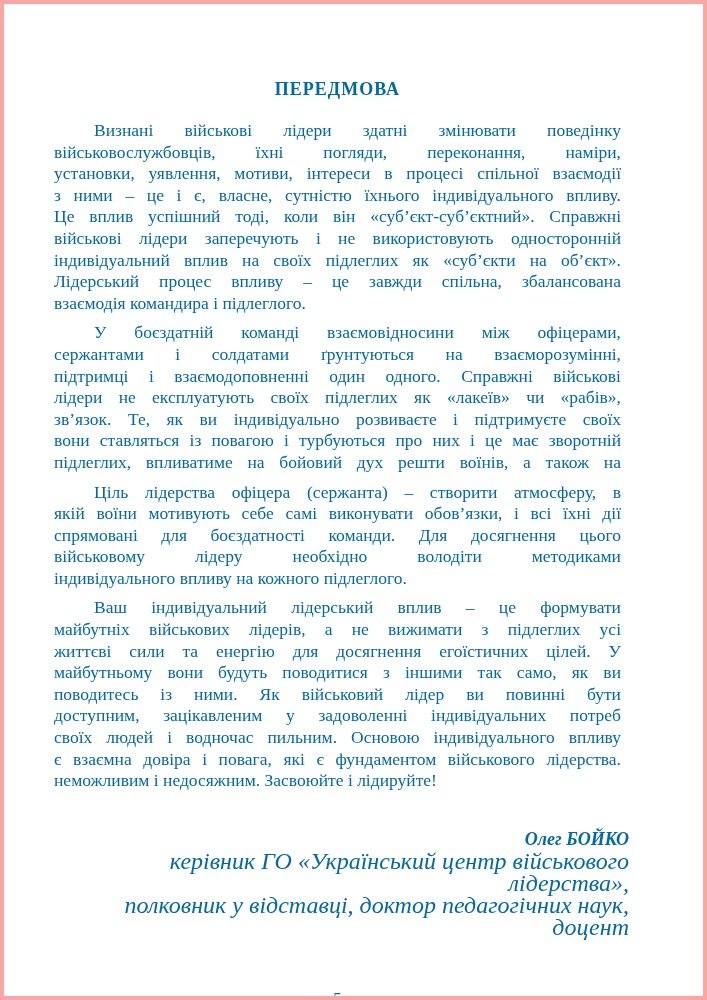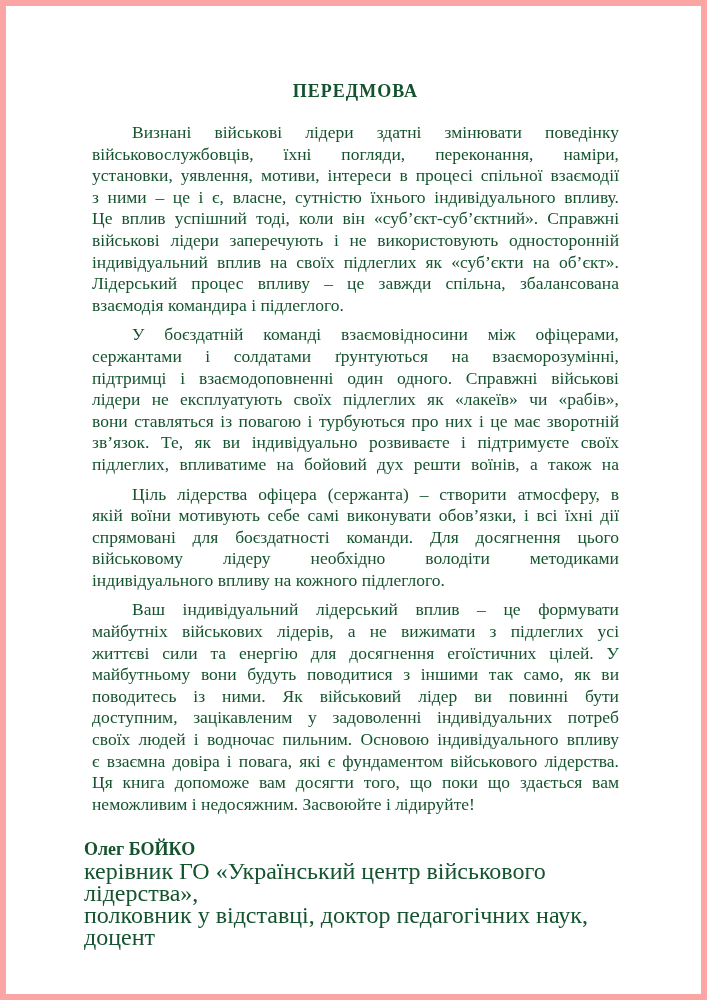--- a/index.html
+++ b/index.html
@@ -6,24 +6,24 @@
     margin: 0;
     padding: 0;
     background: #ffffff;
   }
   .sheet {
     position: relative;
     width: 707px;
     height: 1000px;
     box-sizing: border-box;
     background: #ffffff;
-    border: 6px solid #fca5a5;
-    padding: 74px 74px 0 78px;
+    border: 4px solid #fca5a5;
+    padding: 74px 74px 0 42px;
     font-family: "Liberation Serif", "DejaVu Serif", serif;
-    color: #14532d;
+    color: #0369a1;
     overflow: hidden;
   }
   .doc-title {
     text-align: center;
     font-weight: bold;
     font-size: 18px;
     line-height: 22px;
     letter-spacing: 1px;
     margin: 0 0 20px 0;
   }
@@ -37,22 +37,23 @@
     text-align: justify;
     text-align-last: justify;
   }
   .line.first {
     padding-left: 40px;
   }
   .line.last {
     text-align-last: left;
   }
   .signature {
-    margin-top: 23px;
-    text-align: left;
+    margin-top: 36px;
+    text-align: right;
+    font-style: italic;
   }
   .signature-name {
     font-weight: bold;
     font-size: 18px;
     line-height: 22px;
   }
   .signature-role {
     font-size: 24px;
     line-height: 22px;
   }
@@ -79,41 +80,40 @@
         <div class="line">військові лідери заперечують і не використовують односторонній</div>
         <div class="line">індивідуальний вплив на своїх підлеглих як «суб’єкти на об’єкт».</div>
         <div class="line">Лідерський процес впливу – це завжди спільна, збалансована</div>
         <div class="line last">взаємодія командира і підлеглого.</div>
       </div>
       <div class="para">
         <div class="line first">У боєздатній команді взаємовідносини між офіцерами,</div>
         <div class="line">сержантами і солдатами ґрунтуються на взаєморозумінні,</div>
         <div class="line">підтримці і взаємодоповненні один одного. Справжні військові</div>
         <div class="line">лідери не експлуатують своїх підлеглих як «лакеїв» чи «рабів»,</div>
+        <div class="line">зв’язок. Те, як ви індивідуально розвиваєте і підтримуєте своїх</div>
         <div class="line">вони ставляться із повагою і турбуються про них і це має зворотній</div>
-        <div class="line">зв’язок. Те, як ви індивідуально розвиваєте і підтримуєте своїх</div>
         <div class="line">підлеглих, впливатиме на бойовий дух решти воїнів, а також на</div>
       </div>
       <div class="para">
         <div class="line first">Ціль лідерства офіцера (сержанта) – створити атмосферу, в</div>
         <div class="line">якій воїни мотивують себе самі виконувати обов’язки, і всі їхні дії</div>
         <div class="line">спрямовані для боєздатності команди. Для досягнення цього</div>
         <div class="line">військовому лідеру необхідно володіти методиками</div>
         <div class="line last">індивідуального впливу на кожного підлеглого.</div>
       </div>
       <div class="para">
         <div class="line first">Ваш індивідуальний лідерський вплив – це формувати</div>
         <div class="line">майбутніх військових лідерів, а не вижимати з підлеглих усі</div>
         <div class="line">життєві сили та енергію для досягнення егоїстичних цілей. У</div>
         <div class="line">майбутньому вони будуть поводитися з іншими так само, як ви</div>
         <div class="line">поводитесь із ними. Як військовий лідер ви повинні бути</div>
         <div class="line">доступним, зацікавленим у задоволенні індивідуальних потреб</div>
         <div class="line">своїх людей і водночас пильним. Основою індивідуального впливу</div>
         <div class="line">є взаємна довіра і повага, які є фундаментом військового лідерства.</div>
-        <div class="line">Ця книга допоможе вам досягти того, що поки що здається вам</div>
         <div class="line last">неможливим і недосяжним. Засвоюйте і лідируйте!</div>
       </div>
     </div>
 
   <div class="signature">
     <div class="signature-name">Олег БОЙКО</div>
     <div>
         <div class="signature-role">керівник ГО «Український центр військового лідерства»,</div>
         <div class="signature-role">полковник у відставці, доктор педагогічних наук, доцент</div>
       </div>

